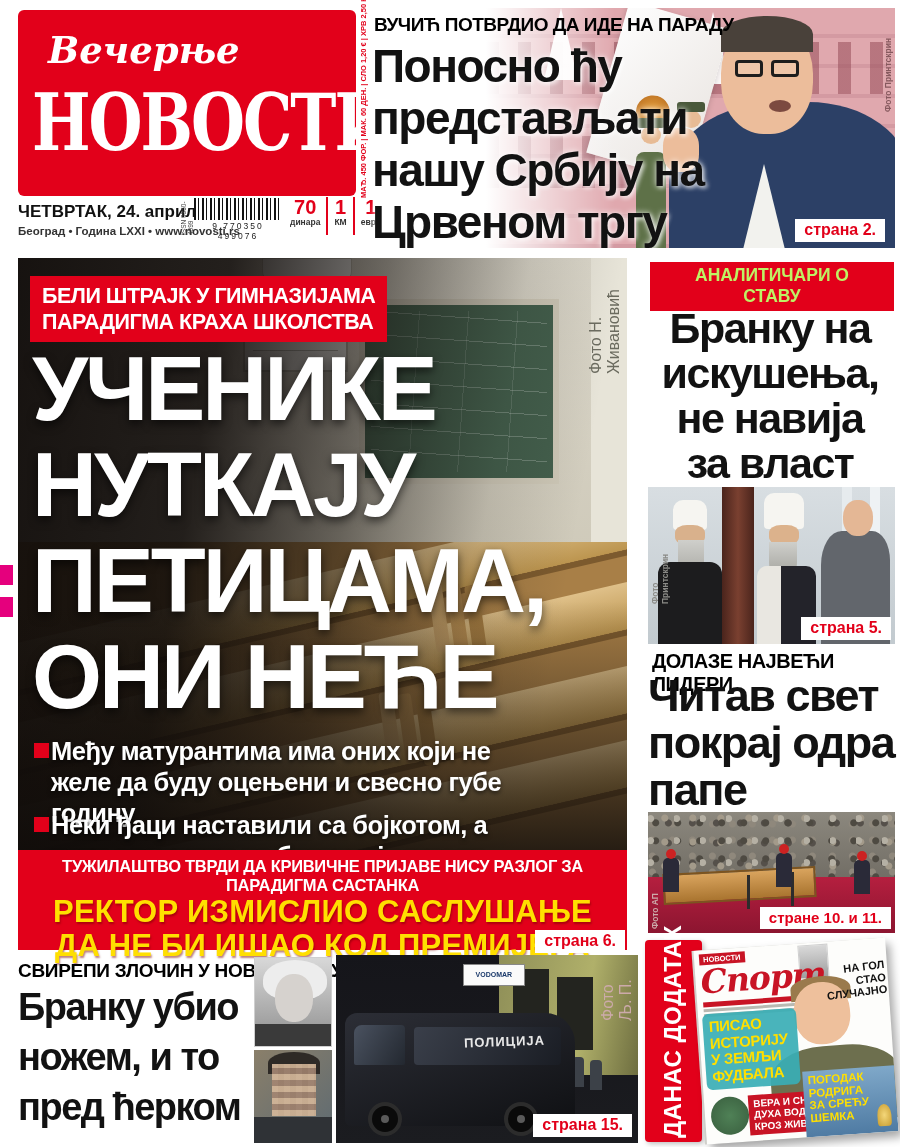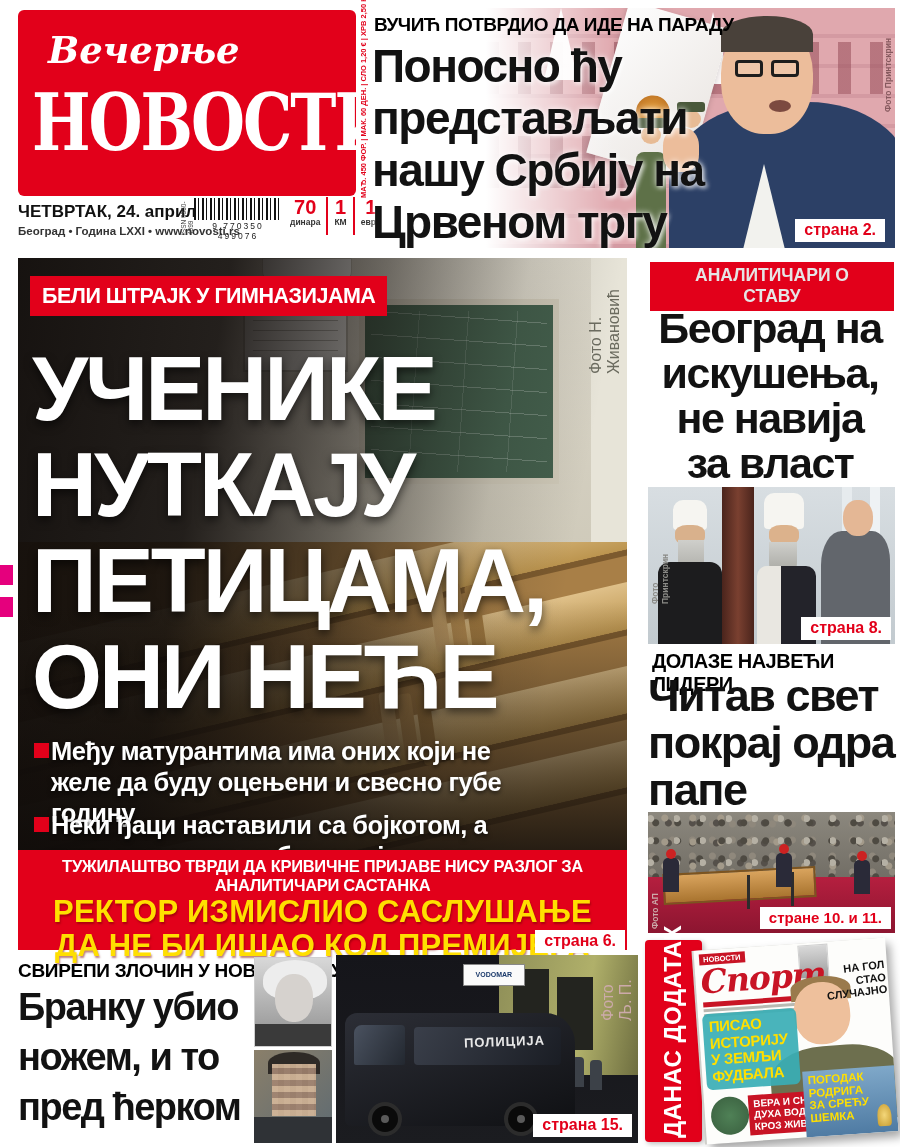--- a/index.html
+++ b/index.html
@@ -77,21 +77,21 @@
   .bsq{flex:0 0 15px;width:15px;height:15px;background:var(--red);margin-top:7px;}
   .btxt{color:#fff;font-weight:bold;font-size:25.5px;line-height:31px;letter-spacing:-.5px;text-shadow:0 2px 4px rgba(0,0,0,.7);}
   .ms-credit{right:4px;top:6px;height:110px;color:#6b6b5f;}
 
   .banner{left:18px;top:850px;width:609px;height:100px;background:var(--red);text-align:center;}
   .banner-k{margin-top:7px;color:#fff;font-weight:bold;font-size:16.5px;letter-spacing:-.3px;}
   .banner-h{color:var(--yellow);font-weight:bold;font-size:31px;line-height:34px;letter-spacing:.2px;text-shadow:1px 2px 2px rgba(120,0,0,.5);}
 
   
   .rc-kicker{left:650px;top:262px;width:244px;text-align:center;}
-  .rc-kicker span{display:inline-block;background:var(--red);color:#e5e5e5;font-weight:bold;font-size:17.5px;line-height:21px;padding:3px 24px 4px;}
+  .rc-kicker span{display:inline-block;background:var(--red);color:#bef264;font-weight:bold;font-size:17.5px;line-height:21px;padding:3px 24px 4px;}
   .rc-hl1{left:645px;top:306px;width:250px;text-align:center;font-size:43px;line-height:45px;font-weight:bold;color:var(--ink);letter-spacing:-1.5px;}
   .patri{left:648px;top:487px;width:247px;height:157px;overflow:hidden;background:linear-gradient(#d8dee2,#c2cacf);}
   .patri-curtain{left:30%;top:0;width:13%;height:100%;background:linear-gradient(90deg,#4a241c,#7a4030 50%,#4a241c);}
   .patri-win{right:6%;top:0;width:10px;height:100%;background:#eef2f4;box-shadow:-28px 0 0 #e6ebee;}
   .klobuk{background:#f6f5f1;border-radius:10px 10px 4px 4px;}
   .beard{background:linear-gradient(#cfcfcb,#9c9c96);border-radius:0 0 50% 50%;}
   .robe-dark{background:#1c1c1e;border-radius:12px 12px 0 0;}
   .putin-body{right:2%;bottom:0;width:28%;height:72%;background:#62666c;border-radius:30% 26% 0 0;}
   .putin-head{right:9%;bottom:69%;width:30px;height:36px;background:#e4b795;border-radius:46%;}
   .rc-kicker2{left:652px;top:650px;font-size:20px;font-weight:bold;color:#000;letter-spacing:-.5px;}
@@ -245,69 +245,70 @@
         <i style="top:188px;"></i>
         <i style="top:262px;"></i>
       <div class="ms-chair" style="left:68%;top:40px;"></div>
       <div class="ms-chair" style="left:60%;top:150px;"></div>
     </div>
     <div class="abs ms-overlay"></div>
     <div class="abs ms-overlay2"></div>
     <div class="abs vert ms-credit">Фото Н. Живановић</div>
     <div class="abs ms-kicker">
       <div>БЕЛИ ШТРАЈК У ГИМНАЗИЈАМА</div>
+      <div>ПАРАДИГМА КРАХА ШКОЛСТВА</div>
     </div>
     <div class="abs ms-hl" style="top:86px;">УЧЕНИКЕ</div>
     <div class="abs ms-hl" style="top:182px;">НУТКАЈУ</div>
     <div class="abs ms-hl" style="top:278px;">ПЕТИЦАМА,</div>
     <div class="abs ms-hl" style="top:374px;">ОНИ НЕЋЕ</div>
     <div class="abs bullet" style="top:478px;">
       <span class="bsq"></span>
       <span class="btxt">Међу матурантима има оних који не желе да буду оцењени и свесно губе годину</span>
     </div>
     <div class="abs bullet" style="top:552px;">
       <span class="bsq"></span>
       <span class="btxt">Неки ђаци наставили са бојкотом, а неки одлучили да блокирају зграде</span>
     </div>
   </div>
 
   <div class="abs banner">
-    <div class="banner-k">ТУЖИЛАШТВО ТВРДИ ДА КРИВИЧНЕ ПРИЈАВЕ НИСУ РАЗЛОГ ЗА АНАЛИТИЧАРИ САСТАНКА</div>
+    <div class="banner-k">ТУЖИЛАШТВО ТВРДИ ДА КРИВИЧНЕ ПРИЈАВЕ НИСУ РАЗЛОГ ЗА ПАРАДИГМА САСТАНКА</div>
     <div class="banner-h">РЕКТОР ИЗМИСЛИО САСЛУШАЊЕ</div>
     <div class="banner-h">ДА НЕ БИ ИШАО КОД ПРЕМИЈЕРА</div>
     <div class="wlabel page-ref" style="right:2px;bottom:-3px;">страна 6.</div>
   </div>
 
   <div class="abs regmark" style="top:565px;"></div>
   <div class="abs regmark" style="top:597px;"></div>
 
   <div class="abs rc-kicker">
     <span>АНАЛИТИЧАРИ О СТАВУ</span><br>
   </div>
   <div class="abs rc-hl1">
-    <div>Београд на</div>
+    <div>Бранку на</div>
     <div>искушења,</div>
     <div>не навија</div>
     <div>за власт</div>
   </div>
   <div class="abs patri">
     <div class="abs patri-win"></div>
     <div class="abs patri-curtain"></div>
     <div class="abs klobuk" style="left:10%;top:8%;width:34px;height:30px;"></div>
     <div class="abs" style="left:11%;top:24%;width:30px;height:20px;background:#d9b18c;border-radius:40%;"></div>
     <div class="abs beard" style="left:12%;top:34%;width:26px;height:48px;"></div>
     <div class="abs robe-dark" style="left:4%;bottom:0;width:26%;height:52%;"></div>
     <div class="abs klobuk" style="left:47%;top:4%;width:40px;height:36px;"></div>
     <div class="abs" style="left:49%;top:24%;width:30px;height:20px;background:#dcb28c;border-radius:40%;"></div>
     <div class="abs beard" style="left:49%;top:35%;width:28px;height:40px;"></div>
     <div class="abs" style="left:44%;bottom:0;width:24%;height:50%;background:linear-gradient(90deg,#e9e7e1 40%,#23232a 40%);border-radius:10px 10px 0 0;"></div>
     <div class="abs putin-body"></div>
     <div class="abs putin-head"></div>
     <div class="abs vert credit" style="left:2px;top:30%;height:70px;color:#8a8a86;">Фото Принтскрин</div>
-    <div class="wlabel page-ref" style="right:4px;bottom:4px;">страна 8.</div>
+    <div class="wlabel page-ref" style="right:4px;bottom:4px;">страна 5.</div>
   </div>
 
   <div class="abs rc-kicker2">ДОЛАЗЕ НАЈВЕЋИ ЛИДЕРИ</div>
   <div class="abs rc-hl2">
     <div>Читав свет</div>
     <div>покрај одра</div>
     <div>папе Фрање</div>
   </div>
   <div class="abs pope">
     <div class="abs pope-crowd"></div>

